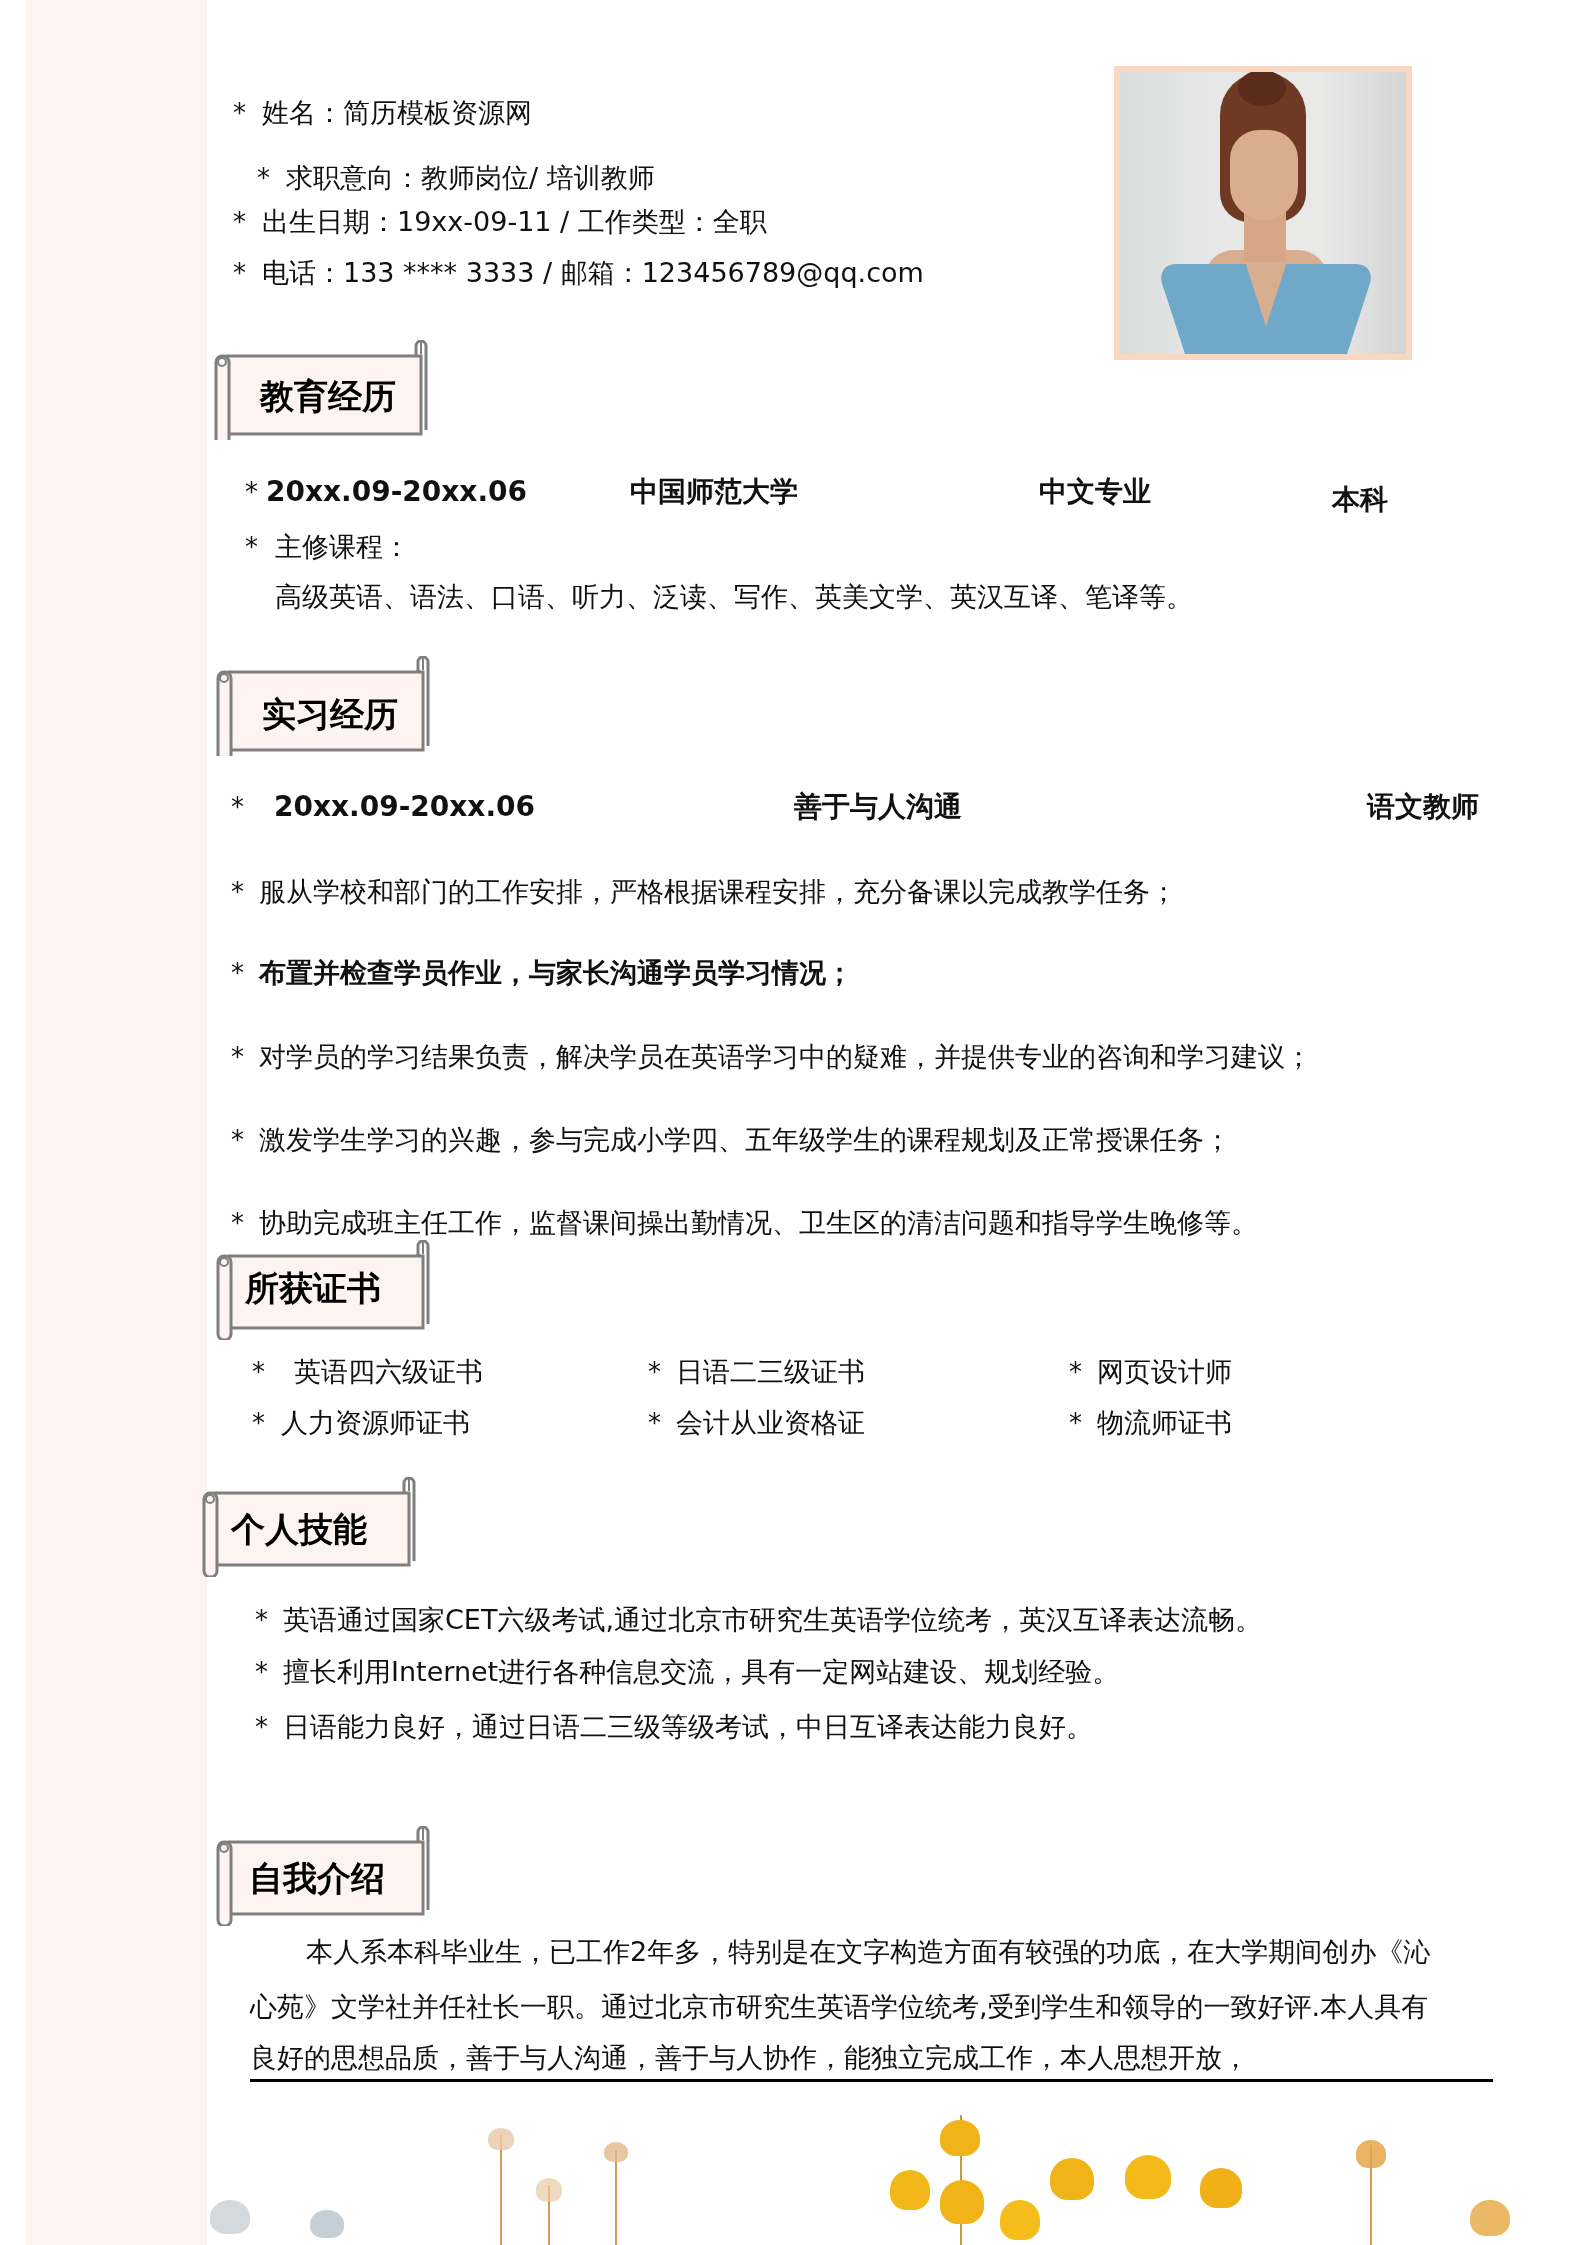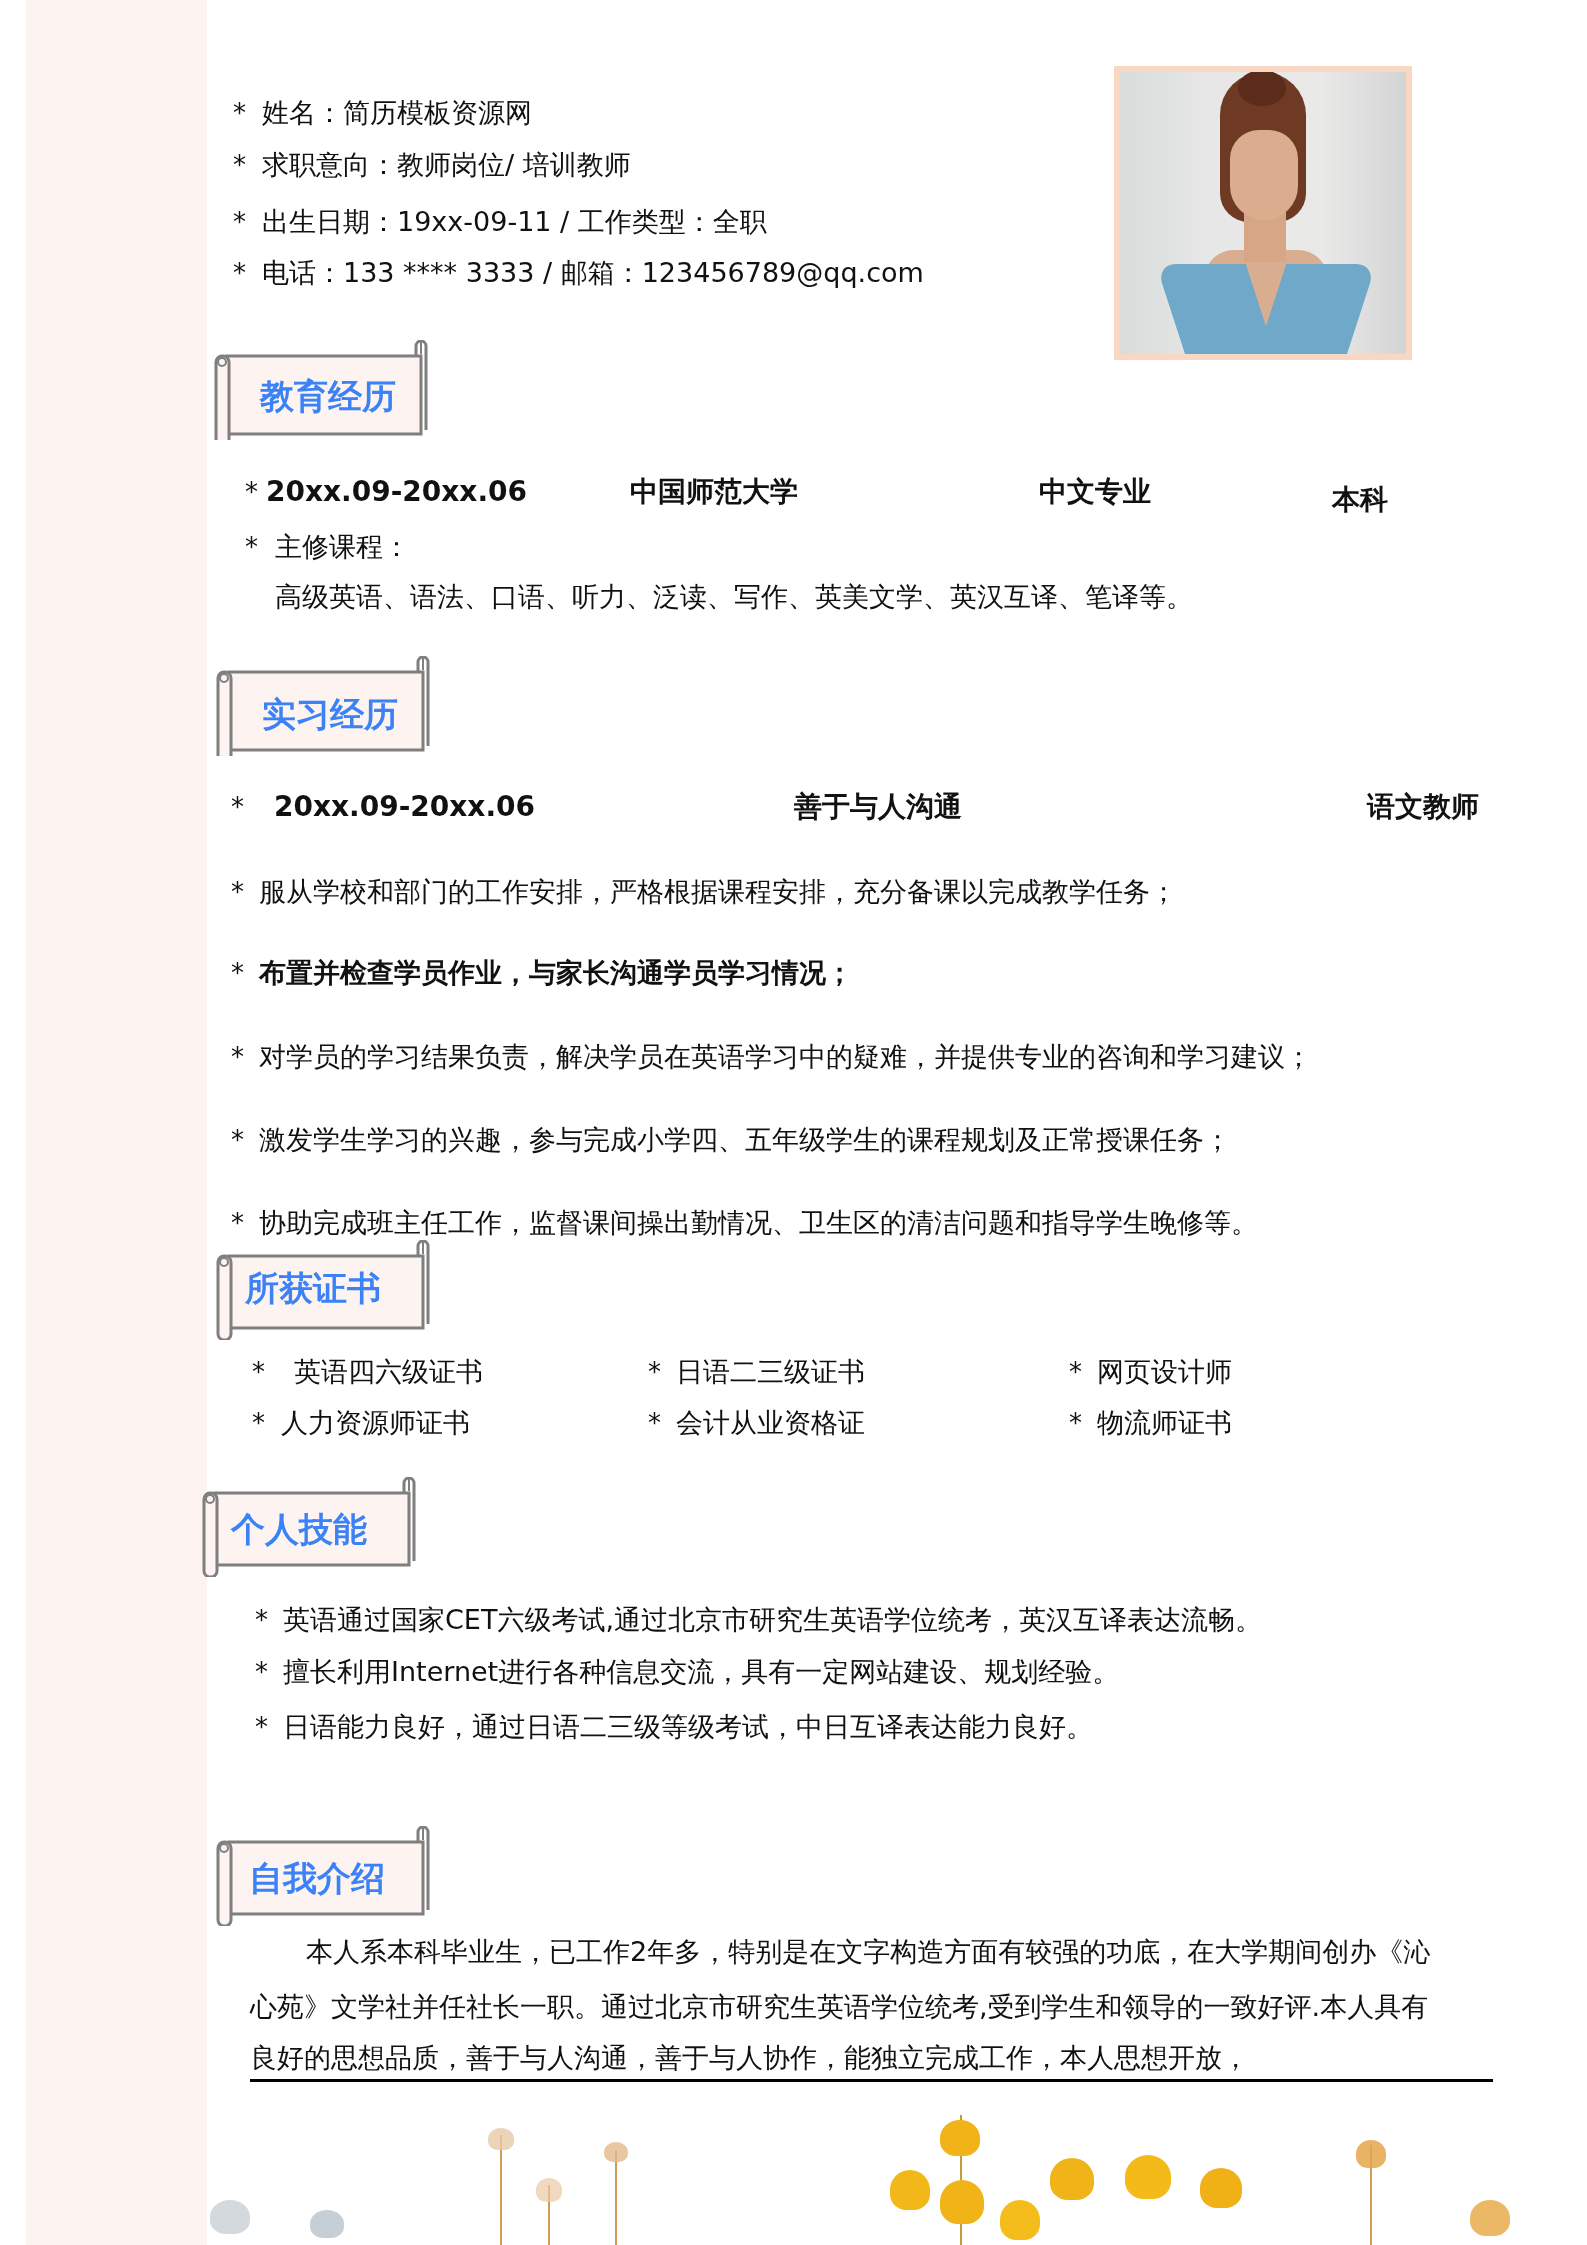--- a/index.html
+++ b/index.html
@@ -34,38 +34,38 @@
   .photo .neck { position:absolute; left:124px; top:140px; width:42px; height:50px; background:#d6a686; }
   .photo .chest { position:absolute; left:84px; top:178px; width:124px; height:90px; background:#d8ad90; border-radius:30px 30px 0 0; }
   .photo .shirt-l { position:absolute; left:52px; top:192px; width:90px; height:100px; background:#6fa8c9; transform:skewX(18deg); border-radius:20px 0 0 0; }
   .photo .shirt-r { position:absolute; left:150px; top:192px; width:90px; height:100px; background:#6fa8c9; transform:skewX(-18deg); border-radius:0 20px 0 0; }
 
   
   .scroll { position:absolute; width:216px; height:86px; }
   .scroll svg { position:absolute; left:0; top:0; }
   .scroll .scroll-title {
     position:absolute; top:16px; left:24px; right:10px; height:52px;
-    font-size:34px; line-height:52px; font-weight:bold; color:#3b82f6; white-space:nowrap;
+    font-size:34px; line-height:52px; font-weight:bold; color:#000000; white-space:nowrap;
   }
 
   .underline { position:absolute; left:250px; top:2079px; width:1243px; height:3px; background:#000; }
 
   
   .flowers { position:absolute; left:170px; top:2100px; width:1417px; height:145px; overflow:hidden; }
   .flowers .stem { position:absolute; width:2px; background:#d19a55; bottom:0; }
   .flowers .petal { position:absolute; border-radius:50% 50% 40% 40%; }
 </style>
 </head>
 <body>
 
 <div class="side-strip"></div>
 
 <div>
   <div class="info-line" style="top:96px;"><span class="star">*</span><span>姓名：简历模板资源网</span></div>
-  <div class="info-line" style="top:148px;"><span class="star">*</span><span>求职意向：教师岗位/ 培训教师</span></div>
+  <div class="info-line" style="top:161px;margin-left:24px;"><span class="star">*</span><span>求职意向：教师岗位/ 培训教师</span></div>
   <div class="info-line" style="top:205px;"><span class="star">*</span><span>出生日期：19xx-09-11 / 工作类型：全职</span></div>
   <div class="info-line" style="top:256px;"><span class="star">*</span><span>电话：133 **** 3333 / 邮箱：123456789@qq.com</span></div>
 </div>
 
 <div class="photo-frame">
   <div class="photo">
     <div class="hair"></div>
       <div class="bun"></div>
     <div class="chest"></div>
       <div class="shirt-l"></div>

